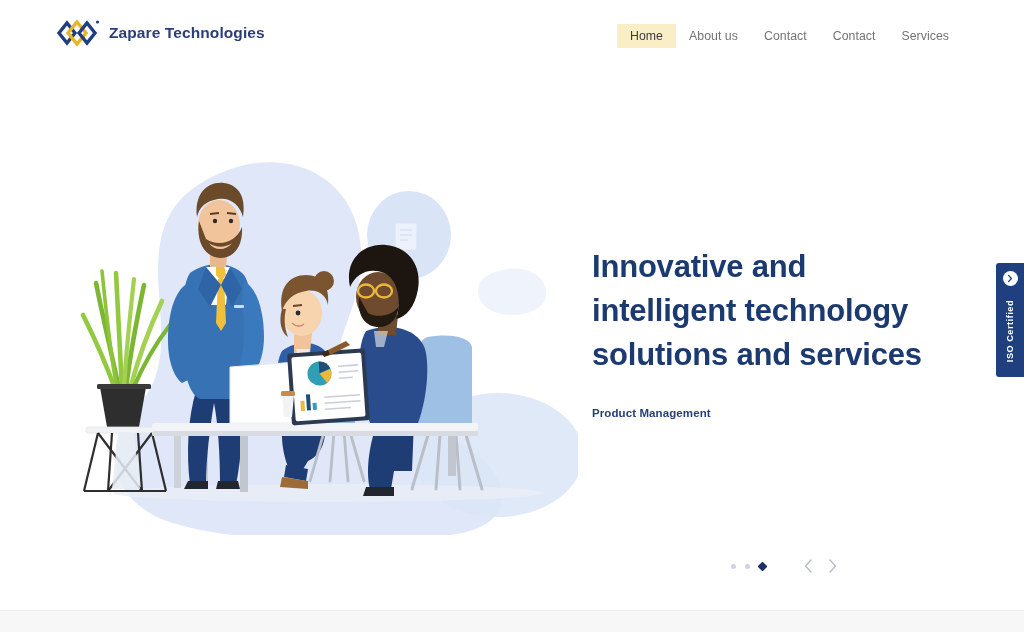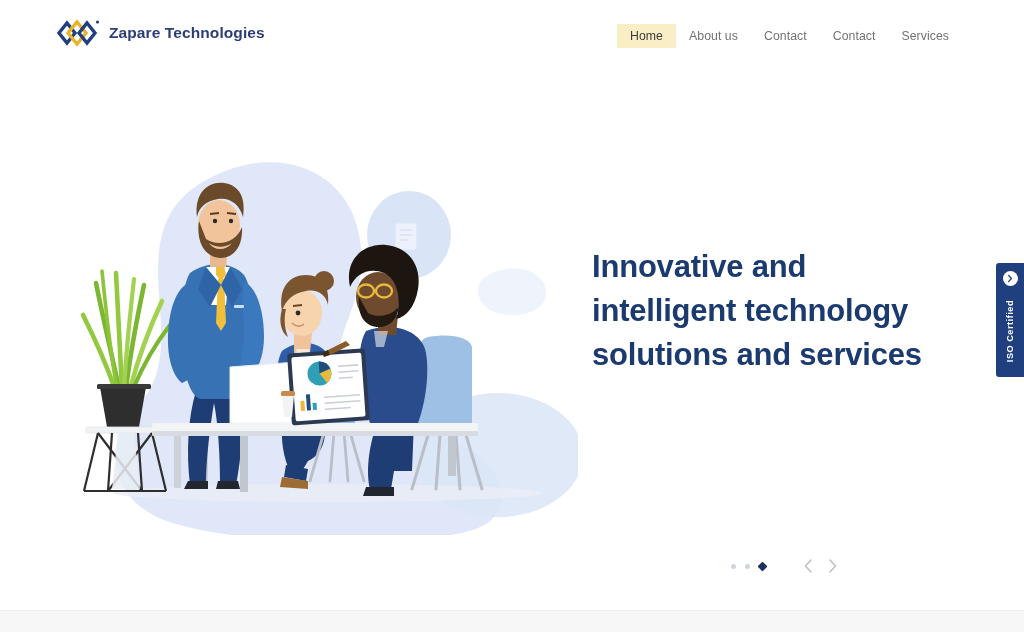--- a/index.html
+++ b/index.html
@@ -482,20 +482,21 @@
         <g>
           <path d="M204 240 L216 240 L214 262 L206 262 Z" fill="#f2f3f5"></path>
           <rect x="203" y="236" width="14" height="5" rx="1.5" fill="#c98a4b"></rect>
         </g>
 
       </svg>
     </div>
 
     <div class="copy">
       <h1 class="headline">Innovative and intelligent technology solutions and services</h1>
+      <div class="subline">Product Management</div>
     </div>
 
     <div class="carousel">
       <div class="dots">
         <span class="dot"></span>
         <span class="dot"></span>
         <span class="dot active"></span>
       </div>
       <div class="arrow">
         <svg width="13" height="16" viewBox="0 0 13 16" xmlns="http://www.w3.org/2000/svg">

